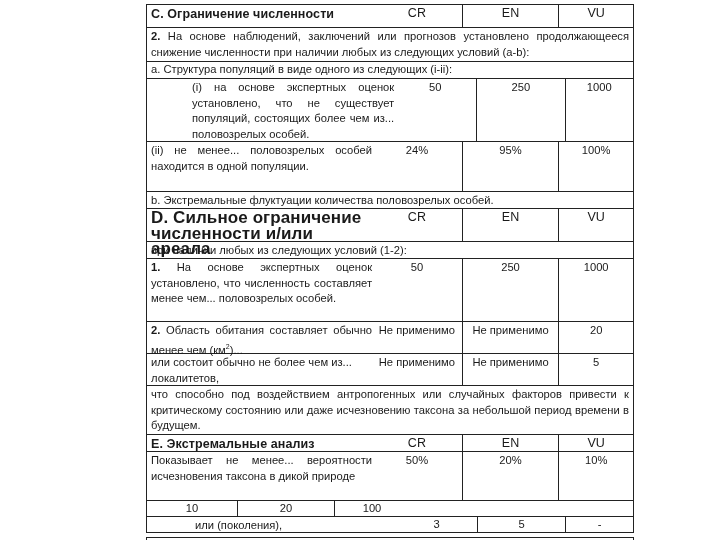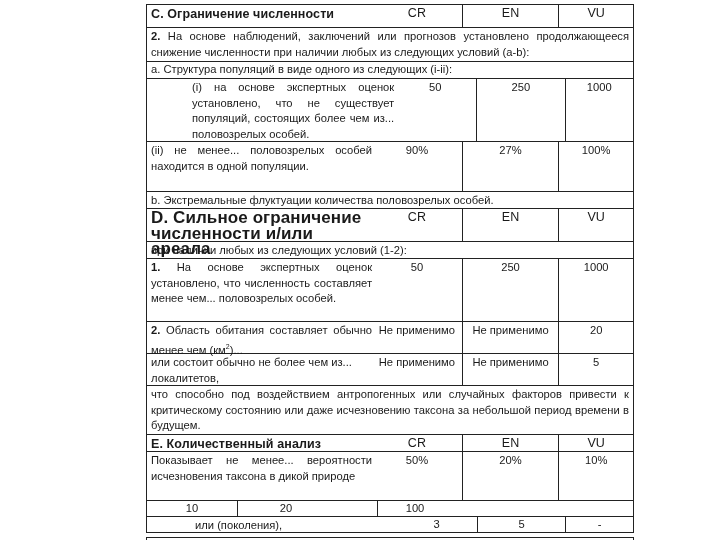--- a/index.html
+++ b/index.html
@@ -46,22 +46,22 @@
 
   <div class="row" style="height:63px;padding-left:41px;">
     <div class="lbl t j">(i) на основе экспертных оценок установлено, что не существует популяций, состоящих более чем из... половозрелых особей.</div>
     <div class="cr val">50</div>
     <div class="c2 val">250</div>
     <div class="c3 val">1000</div>
   </div>
 
   <div class="row" style="height:50px;">
     <div class="lbl t j">(ii) не менее... половозрелых особей находится в одной популяции.</div>
-    <div class="cr val">90%</div>
-    <div class="c2 val">27%</div>
+    <div class="cr val">24%</div>
+    <div class="c2 val">95%</div>
     <div class="c3 val">100%</div>
   </div>
 
   <div class="row" style="height:17px;">
     <div class="full t">b. Экстремальные флуктуации количества половозрелых особей.</div>
   </div>
 
   <div class="row" style="height:33px;">
     <div class="lbl hd" style="font-size:17px; line-height:15.5px;">D. Сильное ограничение численности и/или ареала</div>
     <div class="cr hv">CR</div>
@@ -92,37 +92,37 @@
     <div class="cr val">Не применимо</div>
     <div class="c2 val">Не применимо</div>
     <div class="c3 val">5</div>
   </div>
 
   <div class="row" style="height:49px;">
     <div class="full t j">что способно под воздействием антропогенных или случайных факторов привести к критическому состоянию или даже исчезновению таксона за небольшой период времени в будущем.</div>
   </div>
 
   <div class="row" style="height:17px;">
-    <div class="lbl hd">E. Количественный анализ</div>
+    <div class="lbl hd">E. Экстремальные анализ</div>
     <div class="cr hv">CR</div>
     <div class="c2 hv">EN</div>
     <div class="c3 hv">VU</div>
   </div>
 
   <div class="row" style="height:49px;">
     <div class="lbl t j">Показывает не менее... вероятности исчезновения таксона в дикой природе</div>
     <div class="cr val">50%</div>
     <div class="c2 val">20%</div>
     <div class="c3 val">10%</div>
   </div>
 
   <div class="row" style="height:16px;">
     <div class="cr val" style="padding-top:0;">10</div>
     <div class="c2 val" style="padding-top:0;">20</div>
-    <div class="c3 val" style="padding-top:0;margin-left:43px;">100</div>
+    <div class="c3 val" style="padding-top:0;">100</div>
   </div>
 
   <div class="row" style="height:16px;padding-left:44px;">
     <div class="lbl t">или (поколения),</div>
     <div class="cr val" style="padding-top:0;">3</div>
     <div class="c2 val" style="padding-top:0;">5</div>
     <div class="c3 val" style="padding-top:0;">-</div>
   </div>
 
   <div class="gap"></div>

